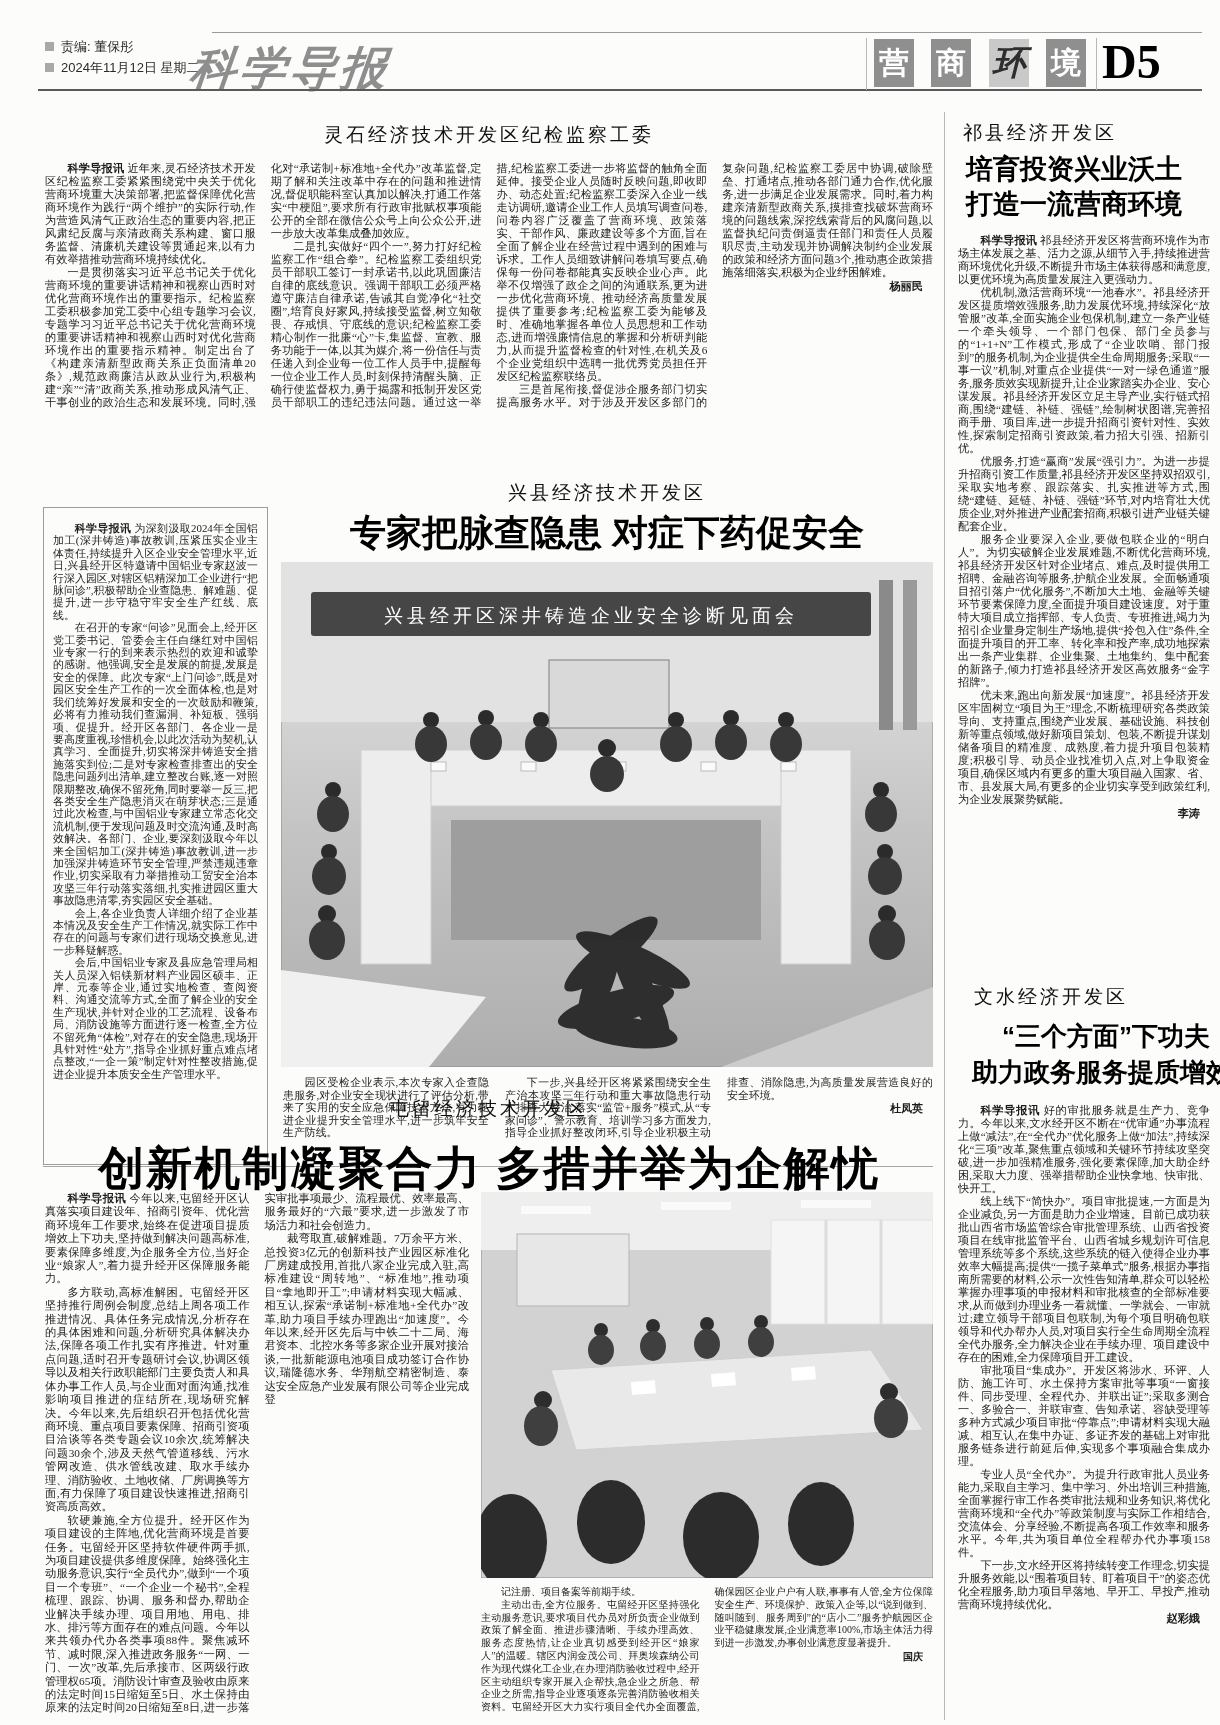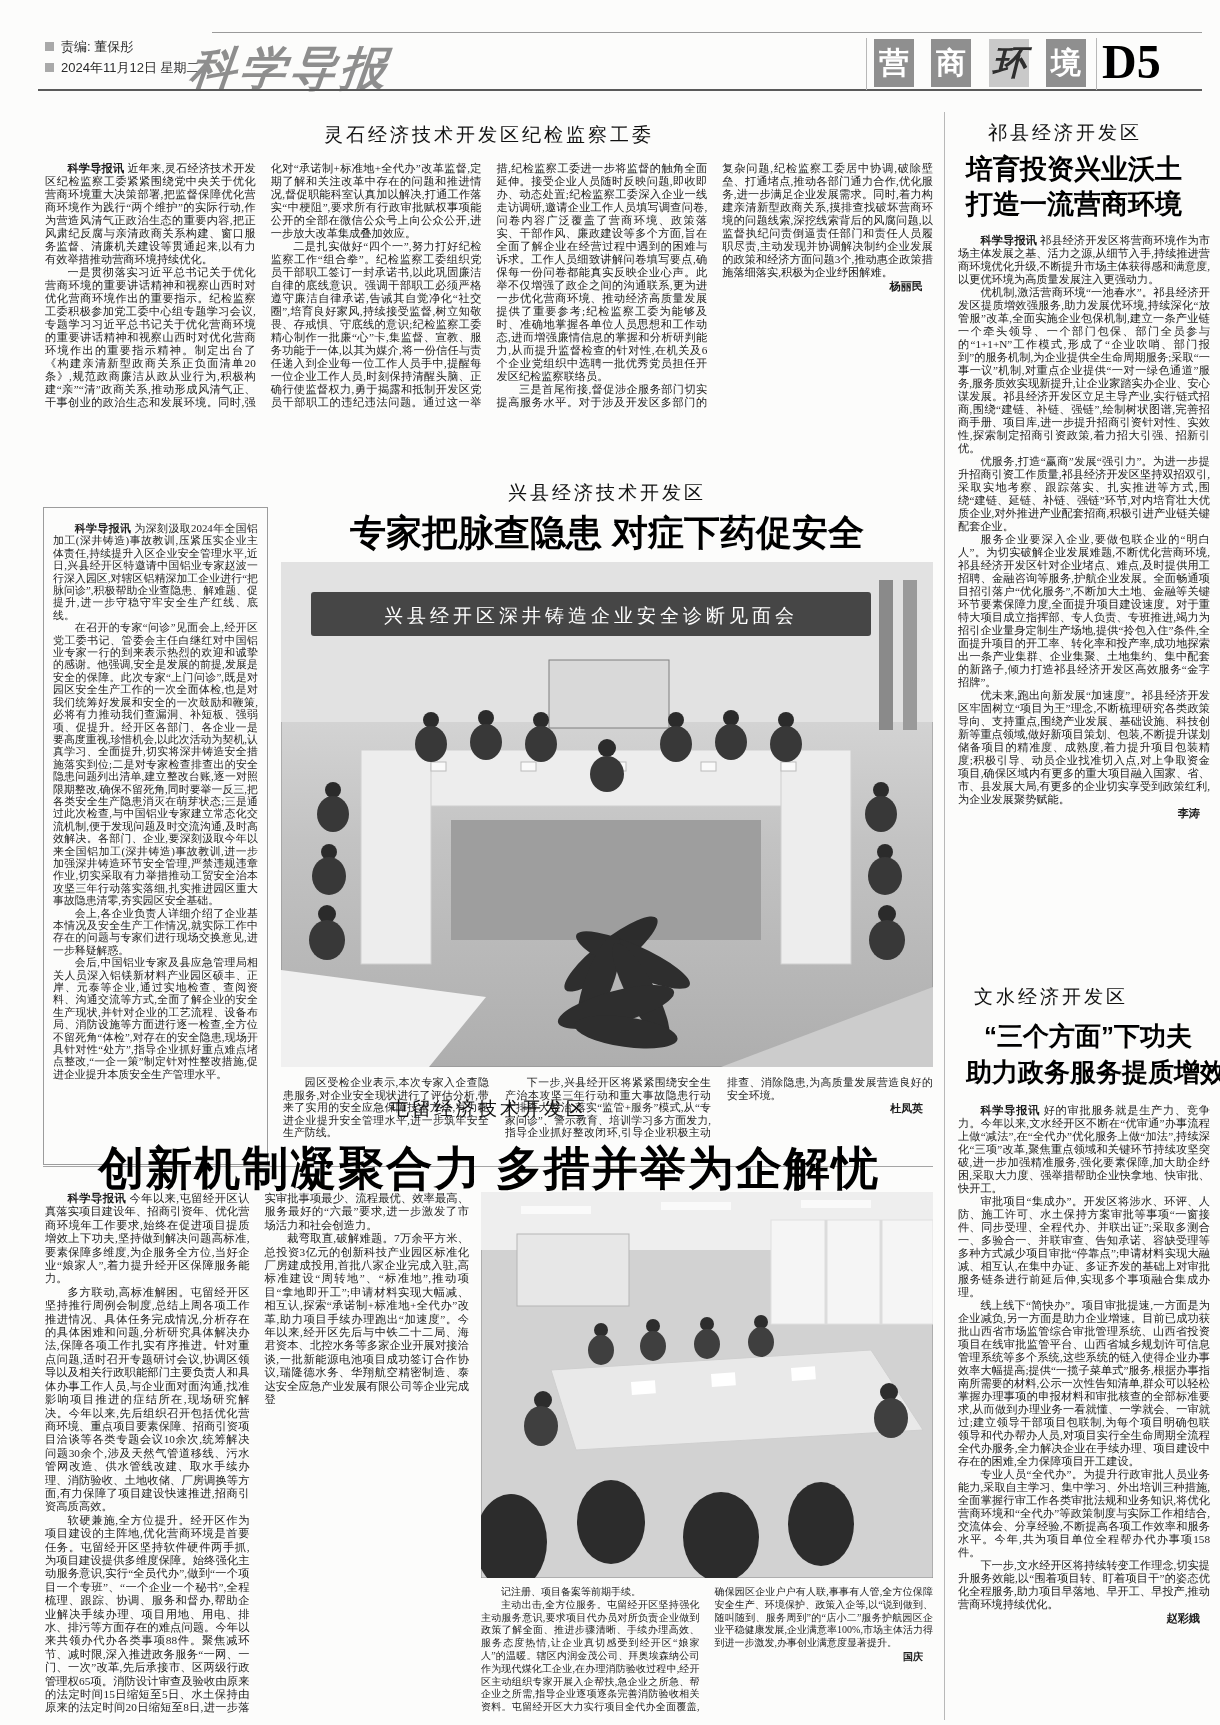--- a/index.html
+++ b/index.html
@@ -67,21 +67,21 @@
           <p class="para">二是扎实做好“四个一”,努力打好纪检监察工作“组合拳”。纪检监察工委组织党员干部职工签订一封承诺书,以此巩固廉洁自律的底线意识。强调干部职工必须严格遵守廉洁自律承诺,告诫其自觉净化“社交圈”,培育良好家风,持续接受监督,树立知敬畏、存戒惧、守底线的意识;纪检监察工委精心制作一批廉“心”卡,集监督、宣教、服务功能于一体,以其为媒介,将一份信任与责任递入到企业每一位工作人员手中,提醒每一位企业工作人员,时刻保持清醒头脑、正确行使监督权力,勇于揭露和抵制开发区党员干部职工的违纪违法问题。通过这一举措,纪检监察工委进一步将监督的触角全面延伸。接受企业人员随时反映问题,即收即办、动态处置;纪检监察工委深入企业一线走访调研,邀请企业工作人员填写调查问卷,问卷内容广泛覆盖了营商环境、政策落实、干部作风、廉政建设等多个方面,旨在全面了解企业在经营过程中遇到的困难与诉求。工作人员细致讲解问卷填写要点,确保每一份问卷都能真实反映企业心声。此举不仅增强了政企之间的沟通联系,更为进一步优化营商环境、推动经济高质量发展提供了重要参考;纪检监察工委为能够及时、准确地掌握各单位人员思想和工作动态,进而增强廉情信息的掌握和分析研判能力,从而提升监督检查的针对性,在机关及6个企业党组织中选聘一批优秀党员担任开发区纪检监察联络员。</p>
           <p class="para">三是首尾衔接,督促涉企服务部门切实提高服务水平。对于涉及开发区多部门的复杂问题,纪检监察工委居中协调,破除壁垒、打通堵点,推动各部门通力合作,优化服务,进一步满足企业发展需求。同时,着力构建亲清新型政商关系,摸排查找破坏营商环境的问题线索,深挖线索背后的风腐问题,以监督执纪问责倒逼责任部门和责任人员履职尽责,主动发现并协调解决制约企业发展的政策和经济方面问题3个,推动惠企政策措施落细落实,积极为企业纾困解难。</p>
         </div>
       <span class="byline">杨丽民</span>
     </div>
   </div>
 
   <div class="abs vrule" style="left:944px;top:112px;height:1608px;"></div>
 
   <div class="abs" style="left:958px;top:116px;width:252px;">
-    <div class="kicker left" style="margin-left:30px;margin-top:4px;">祁县经济开发区</div>
+    <div class="kicker left" style="margin-left:5px;margin-top:4px;">祁县经济开发区</div>
     <div class="headline-sans" style="text-align:left;margin-left:8px;margin-top:6px;font-size:27px;line-height:35px;font-weight:800;">
       <div>培育投资兴业沃土</div>
       <div>打造一流营商环境</div>
     </div>
     <div class="body-text" style="margin-top:12px;height:648px;font-size:11.2px;line-height:13px;">
       <div>
           <p class="para"><b>科学导报讯</b> 祁县经济开发区将营商环境作为市场主体发展之基、活力之源,从细节入手,持续推进营商环境优化升级,不断提升市场主体获得感和满意度,以更优环境为高质量发展注入更强动力。</p>
           <p class="para">优机制,激活营商环境“一池春水”。祁县经济开发区提质增效强服务,助力发展优环境,持续深化“放管服”改革,全面实施企业包保机制,建立一条产业链一个牵头领导、一个部门包保、部门全员参与的“1+1+N”工作模式,形成了“企业吹哨、部门报到”的服务机制,为企业提供全生命周期服务;采取“一事一议”机制,对重点企业提供“一对一绿色通道”服务,服务质效实现新提升,让企业家踏实办企业、安心谋发展。祁县经济开发区立足主导产业,实行链式招商,围绕“建链、补链、强链”,绘制树状图谱,完善招商手册、项目库,进一步提升招商引资针对性、实效性,探索制定招商引资政策,着力招大引强、招新引优。</p>
           <p class="para">优服务,打造“赢商”发展“强引力”。为进一步提升招商引资工作质量,祁县经济开发区坚持双招双引,采取实地考察、跟踪落实、扎实推进等方式,围绕“建链、延链、补链、强链”环节,对内培育壮大优质企业,对外推进产业配套招商,积极引进产业链关键配套企业。</p>
           <p class="para">服务企业要深入企业,要做包联企业的“明白人”。为切实破解企业发展难题,不断优化营商环境,祁县经济开发区针对企业堵点、难点,及时提供用工招聘、金融咨询等服务,护航企业发展。全面畅通项目招引落户“优化服务”,不断加大土地、金融等关键环节要素保障力度,全面提升项目建设速度。对于重特大项目成立指挥部、专人负责、专班推进,竭力为招引企业量身定制生产场地,提供“拎包入住”条件,全面提升项目的开工率、转化率和投产率,成功地探索出一条产业集群、企业集聚、土地集约、集中配套的新路子,倾力打造祁县经济开发区高效服务“金字招牌”。</p>
@@ -178,29 +178,29 @@
           <p class="para">下一步,兴县经开区将紧紧围绕安全生产治本攻坚三年行动和重大事故隐患行动大排查大整治,落实“监管+服务”模式,从“专家问诊”、警示教育、培训学习多方面发力,指导企业抓好整改闭环,引导企业积极主动排查、消除隐患,为高质量发展营造良好的安全环境。</p>
         </div>
       <span class="byline">杜凤英</span>
     </div>
   </div>
 
   <div class="abs" style="left:43px;top:1166px;width:890px;height:1px;background:#a5a5a5;"></div>
 
   <div class="abs" style="left:958px;top:984px;width:252px;">
     <div class="kicker left" style="margin-left:16px;">文水经济开发区</div>
-    <div class="headline-sans" style="text-align:center;margin-left:8px;margin-top:8px;font-size:26px;line-height:36px;font-weight:800;">
+    <div class="headline-sans" style="text-align:right;margin-left:14px;margin-top:8px;font-size:26px;line-height:36px;font-weight:800;">
       <div>“三个方面”下功夫</div>
       <div>助力政务服务提质增效</div>
     </div>
     <div class="body-text" style="margin-top:14px;height:600px;font-size:11.2px;line-height:13px;">
       <div>
           <p class="para"><b>科学导报讯</b> 好的审批服务就是生产力、竞争力。今年以来,文水经开区不断在“优审通”办事流程上做“减法”,在“全代办”优化服务上做“加法”,持续深化“三项”改革,聚焦重点领域和关键环节持续攻坚突破,进一步加强精准服务,强化要素保障,加大助企纾困,采取大力度、强举措帮助企业快拿地、快审批、快开工。</p>
+          <p class="para">线上线下“简快办”。项目审批提速,一方面是为企业减负,另一方面是助力企业增速。目前已成功获批山西省市场监管综合审批管理系统、山西省投资项目在线审批监管平台、山西省城乡规划许可信息管理系统等多个系统,这些系统的链入使得企业办事效率大幅提高;提供“一揽子菜单式”服务,根据办事指南所需要的材料,公示一次性告知清单,群众可以轻松掌握办理事项的申报材料和审批核查的全部标准要求,从而做到办理业务一看就懂、一学就会、一审就过;建立领导干部项目包联制,为每个项目明确包联领导和代办帮办人员,对项目实行全生命周期全流程全代办服务,全力解决企业在手续办理、项目建设中存在的困难,全力保障项目开工建设。</p>
           <p class="para">审批项目“集成办”。开发区将涉水、环评、人防、施工许可、水土保持方案审批等事项“一窗接件、同步受理、全程代办、并联出证”;采取多测合一、多验合一、并联审查、告知承诺、容缺受理等多种方式减少项目审批“停靠点”;申请材料实现大融减、相互认,在集中办证、多证齐发的基础上对审批服务链条进行前延后伸,实现多个事项融合集成办理。</p>
-          <p class="para">线上线下“简快办”。项目审批提速,一方面是为企业减负,另一方面是助力企业增速。目前已成功获批山西省市场监管综合审批管理系统、山西省投资项目在线审批监管平台、山西省城乡规划许可信息管理系统等多个系统,这些系统的链入使得企业办事效率大幅提高;提供“一揽子菜单式”服务,根据办事指南所需要的材料,公示一次性告知清单,群众可以轻松掌握办理事项的申报材料和审批核查的全部标准要求,从而做到办理业务一看就懂、一学就会、一审就过;建立领导干部项目包联制,为每个项目明确包联领导和代办帮办人员,对项目实行全生命周期全流程全代办服务,全力解决企业在手续办理、项目建设中存在的困难,全力保障项目开工建设。</p>
           <p class="para">专业人员“全代办”。为提升行政审批人员业务能力,采取自主学习、集中学习、外出培训三种措施,全面掌握行审工作各类审批法规和业务知识,将优化营商环境和“全代办”等政策制度与实际工作相结合,交流体会、分享经验,不断提高各项工作效率和服务水平。今年,共为项目单位全程帮办代办事项158件。</p>
           <p class="para">下一步,文水经开区将持续转变工作理念,切实提升服务效能,以“围着项目转、盯着项目干”的姿态优化全程服务,助力项目早落地、早开工、早投产,推动营商环境持续优化。</p>
         </div>
       <span class="byline">赵彩娥</span>
     </div>
   </div>
 
   <div class="abs" style="left:45px;top:1096px;width:888px;">
     <div class="kicker">屯留经济技术开发区</div>
     <div class="headline-serif" style="margin-top:20px;font-size:46px;line-height:54px;letter-spacing:2px;">创新机制凝聚合力  多措并举为企解忧</div>

